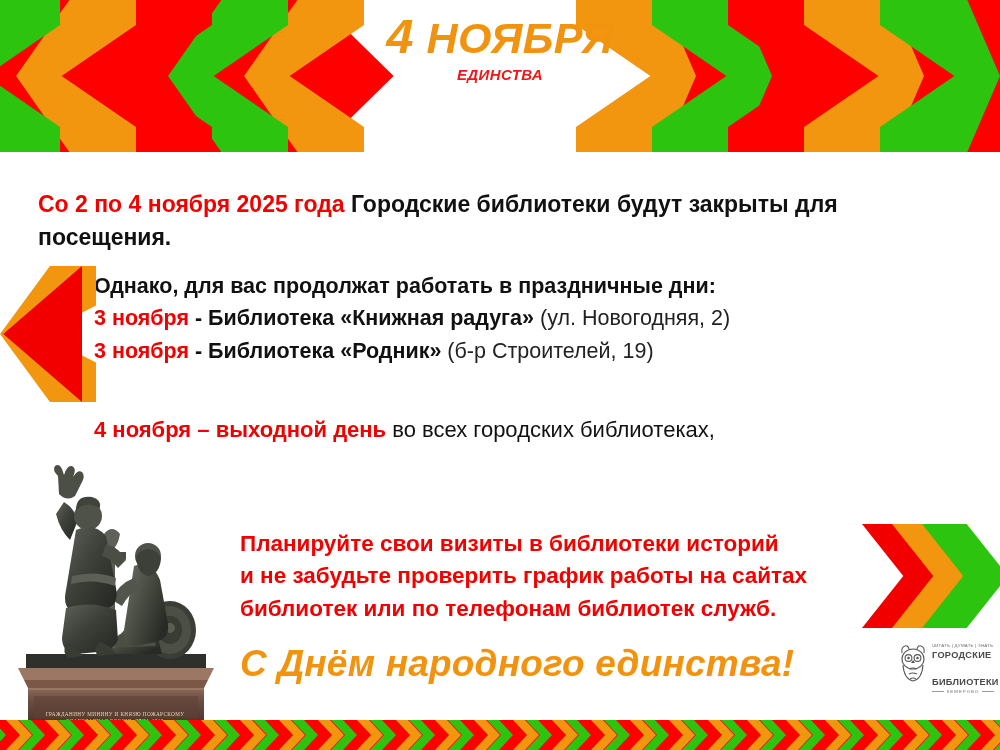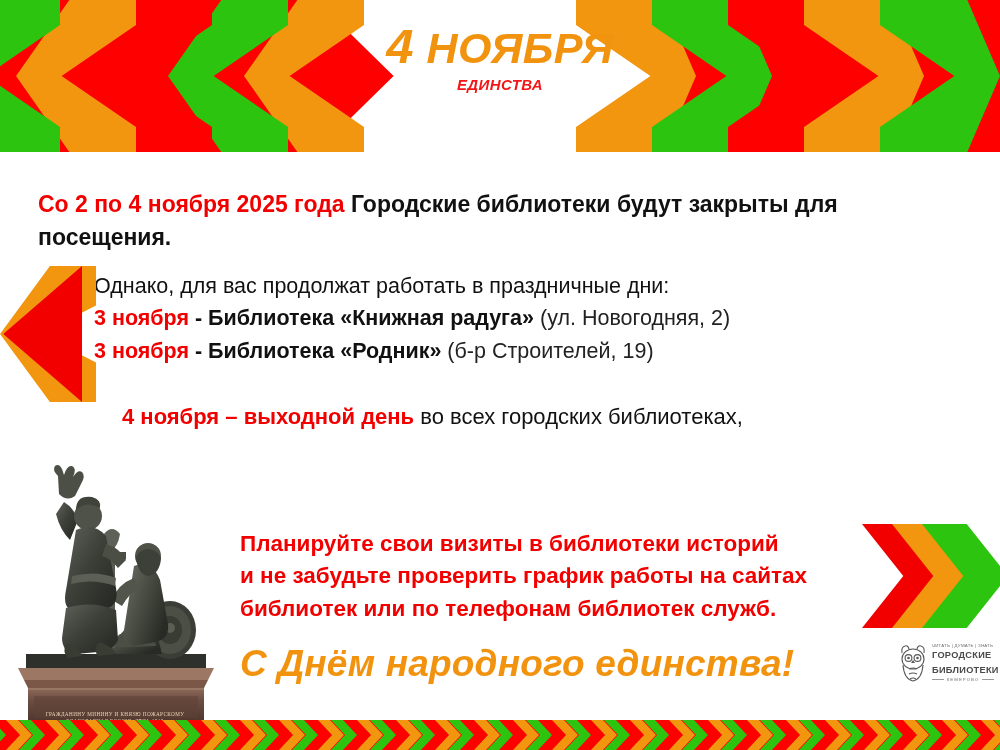--- a/index.html
+++ b/index.html
@@ -31,21 +31,21 @@
   .chev-r{
     clip-path:polygon(0% 0%, 62% 0%, 100% 50%, 62% 100%, 0% 100%, 0% 74%, 62% 50%, 0% 26%);
   }
   .hdr-center{
     position:absolute;top:-6px;left:310px;width:380px;height:164px;
     background:#ffffff;
     clip-path:polygon(0% 0%, 78% 0%, 100% 50%, 78% 100%, 0% 100%, 22% 50%);
     z-index:5;
   }
   .hdr-text{
-    position:absolute;z-index:6;left:310px;top:22px;width:380px;
+    position:absolute;z-index:6;left:310px;top:12px;width:380px;
     text-align:center;
   }
   .hdr-date{
     font-size:43px;font-weight:bold;font-style:italic;color:#F2930F;
     letter-spacing:0.5px;line-height:1;
     font-family:"Liberation Sans","DejaVu Sans",sans-serif;
     white-space:nowrap;
   }
   .hdr-date .num{font-size:49px;}
   .hdr-sub{
@@ -71,29 +71,29 @@
   }
   .arrow-left .a-red{
     position:absolute;left:-14px;top:0;width:96px;height:136px;background:#F20000;
     clip-path:polygon(100% 0%, 100% 100%, 18% 50%);
   }
 
   .sched{
     position:absolute;left:94px;top:270px;width:880px;
     font-size:21.5px;color:#111111;line-height:1.50;
   }
-  .sched .hdrline{font-weight:normal;color:#111111;font-size:21.5px;}
+  .sched .hdrline{font-weight:bold;color:#111111;font-size:21.5px;}
   .sched .row{white-space:nowrap;}
   .sched .day{color:#F20000;font-weight:bold;}
   .sched .name{color:#111111;font-weight:bold;}
   .sched .addr{color:#222222;font-weight:normal;}
 
   .para-holiday{
-    position:absolute;left:94px;top:400px;width:860px;
-    font-size:22px;color:#111111;line-height:1.52;margin-left:28px;
+    position:absolute;left:94px;top:413px;width:860px;
+    font-size:22px;color:#111111;line-height:1.52;
   }
   .para-holiday .ln2{display:block;margin-left:148px;}
 
   .para-plan{
     position:absolute;left:240px;top:528px;width:680px;
     font-size:22.5px;font-weight:bold;color:#F20000;line-height:1.44;
   }
 
   .greeting{
     position:absolute;left:240px;top:643px;
@@ -313,21 +313,21 @@
         <path d="M11 26 q4 -2 8 0"></path>
         <path d="M11 31 q4 -2 8 0"></path>
         <path d="M12 36 q3 -2 6 0"></path>
       </g>
       <circle cx="10.5" cy="15" r="1.3" fill="#58585A"></circle>
       <circle cx="19.5" cy="15" r="1.3" fill="#58585A"></circle>
     </svg>
     <div class="logo-txt">
       <div class="logo-tag">ЧИТАТЬ | ДУМАТЬ | ЗНАТЬ</div>
       <div class="logo-main">ГОРОДСКИЕ</div>
-      <div class="logo-main" style="margin-top:4px">БИБЛИОТЕКИ</div>
+      <div class="logo-main" style="margin-top:16px">БИБЛИОТЕКИ</div>
       <div class="logo-city">
         <span class="rule"></span>
         <span>КЕМЕРОВО</span>
         <span class="rule"></span>
       </div>
     </div>
   </div>
 
   <div class="bottom-strip">
     <div id="bs-pattern">

